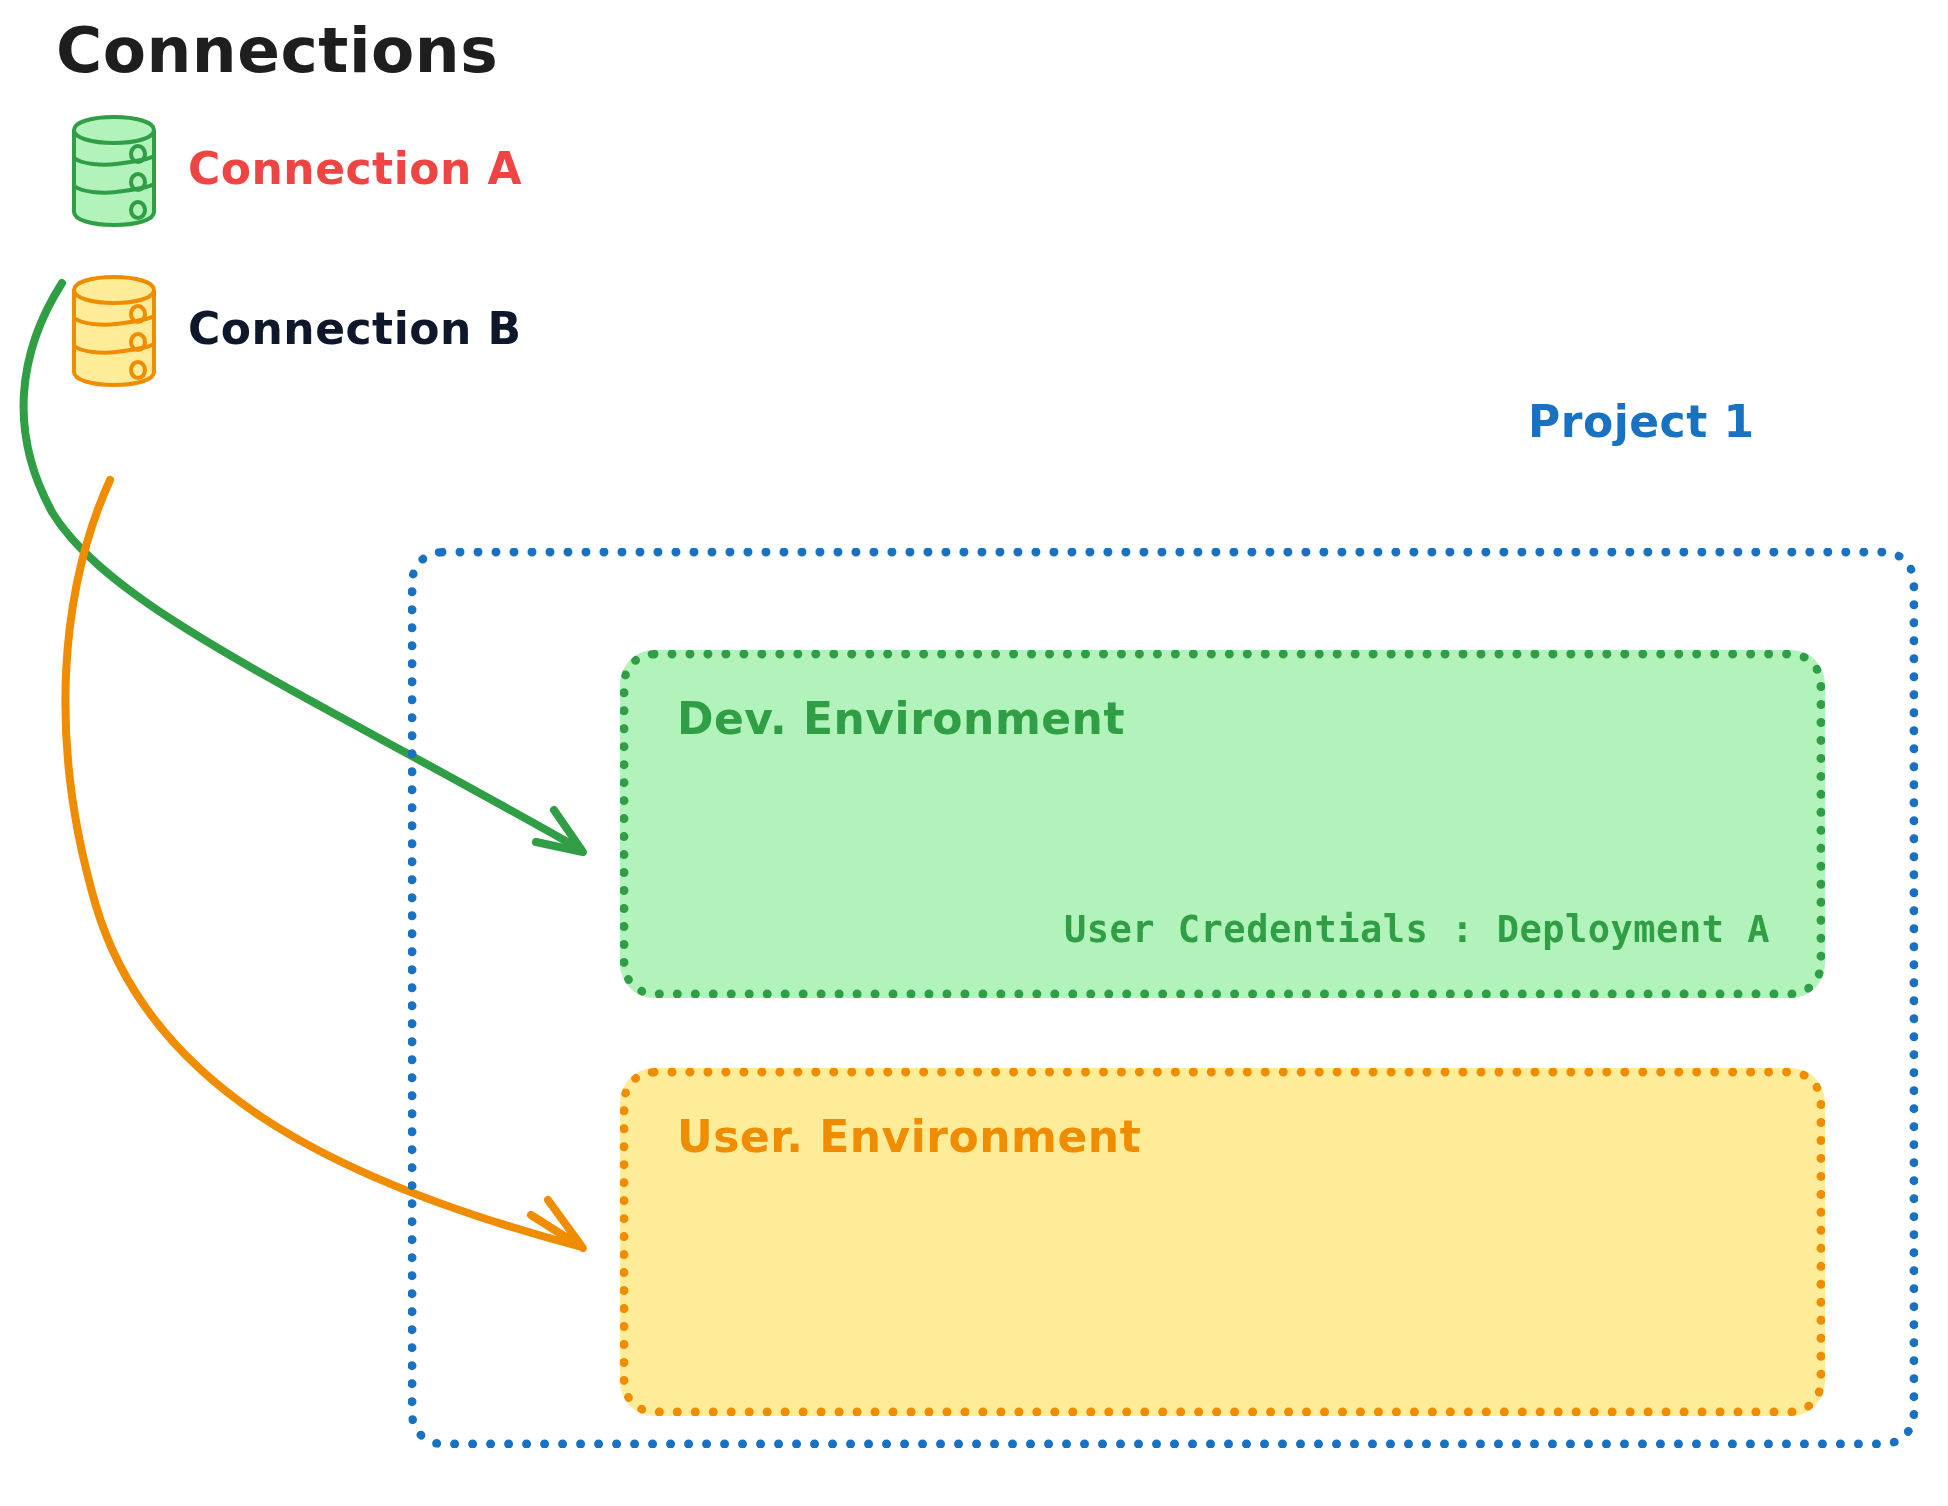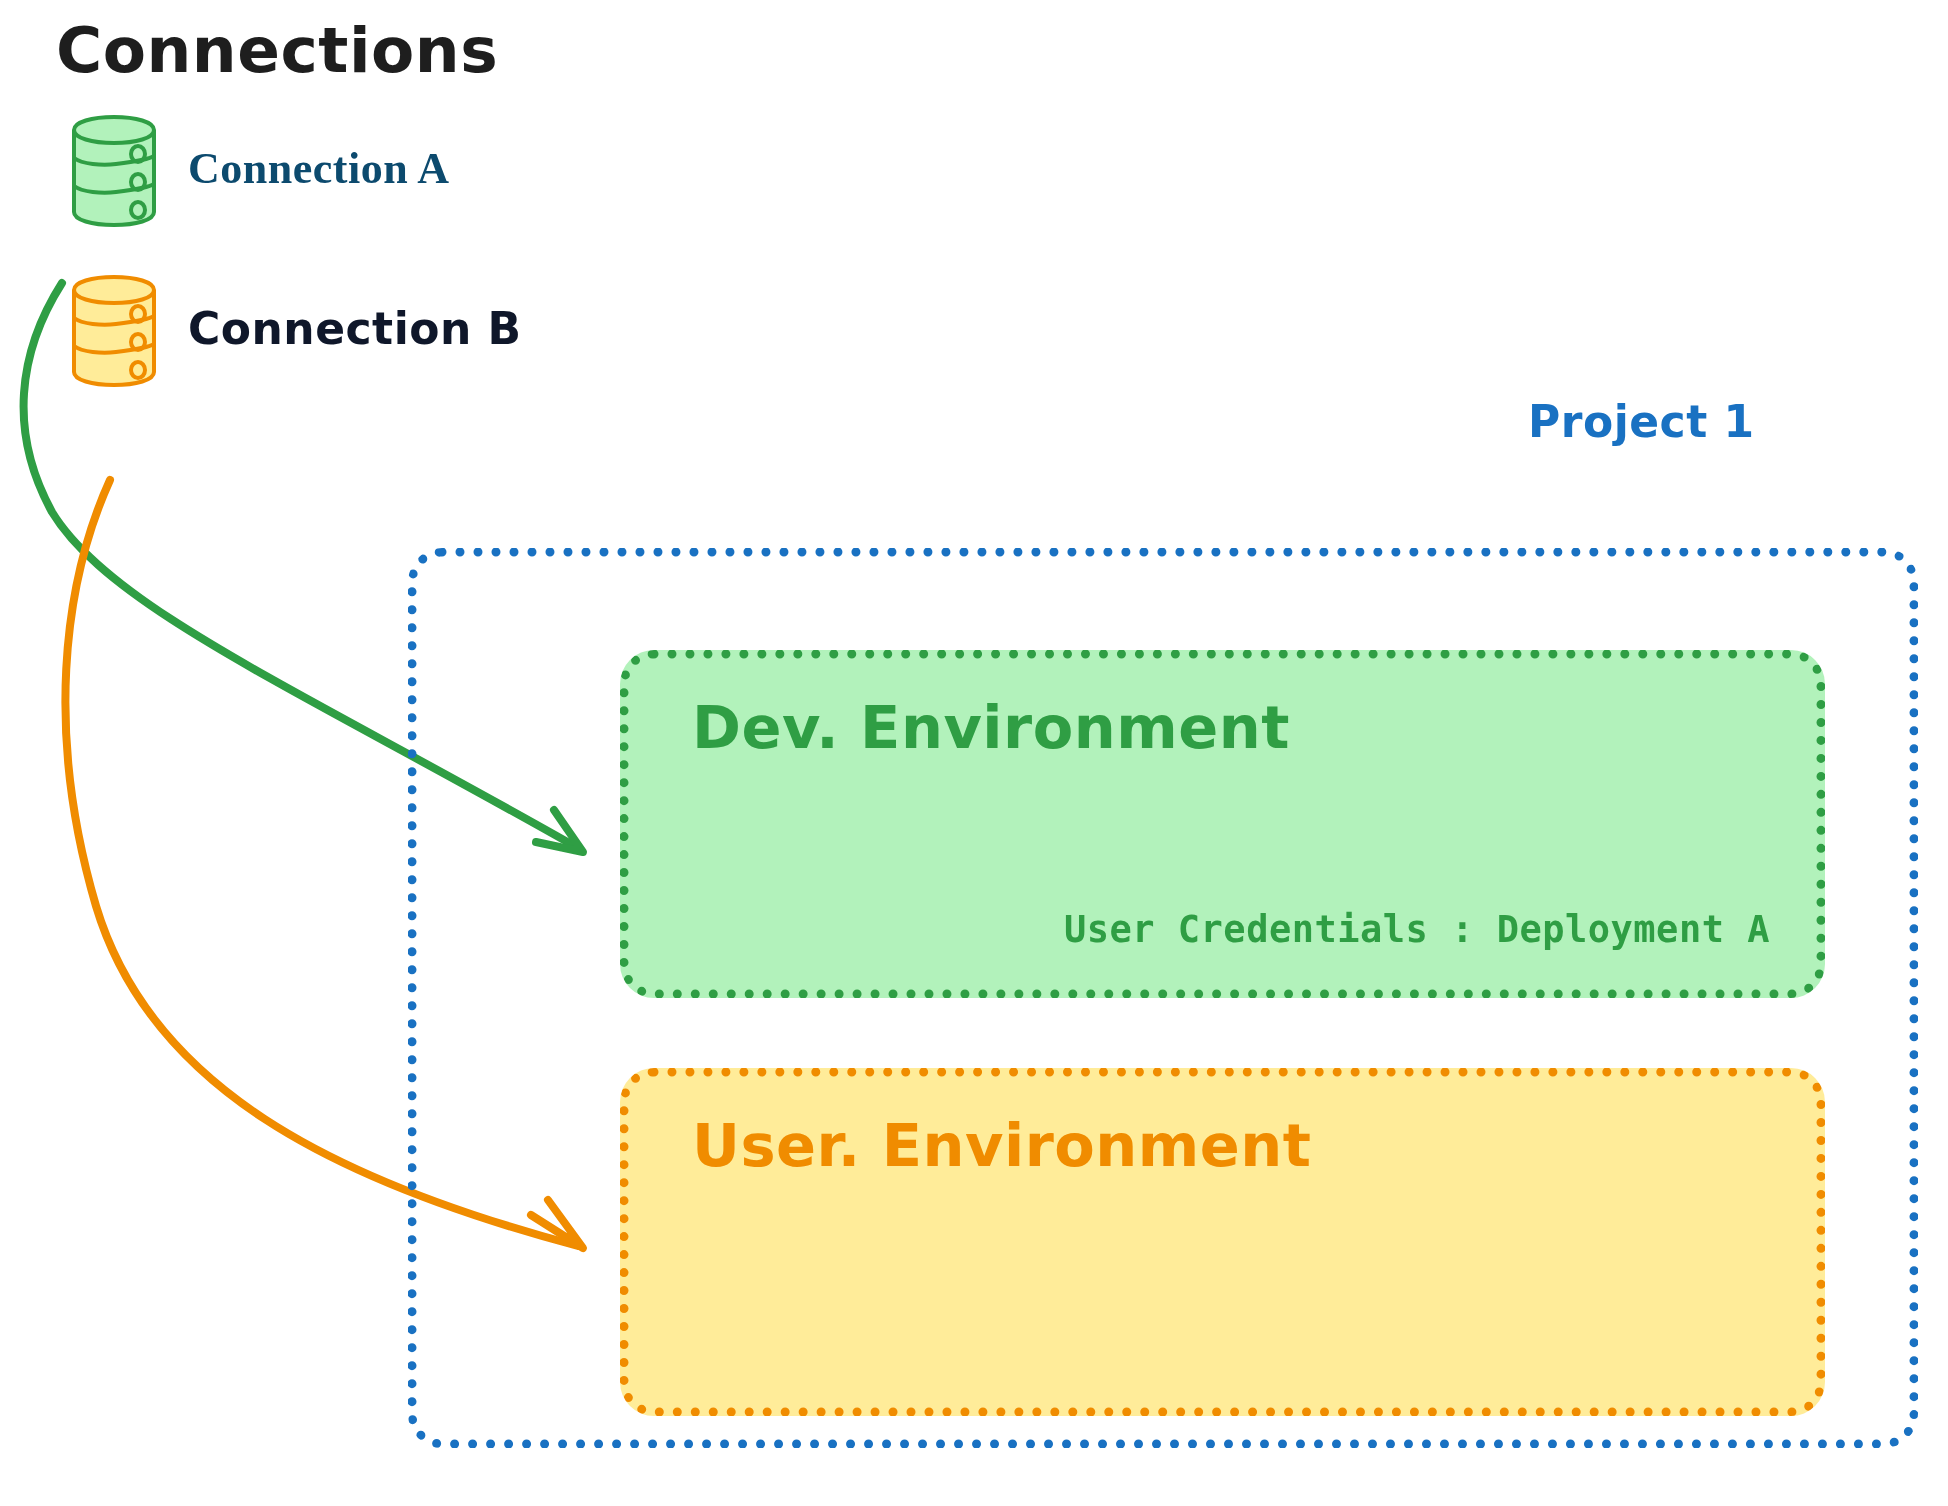--- a/index.html
+++ b/index.html
@@ -55,21 +55,21 @@
     height: 118px;
     flex: 0 0 auto;
     display: block;
   }
   .conn-label {
     font-size: 44px;
     white-space: nowrap;
     margin-left: 28px;
     padding-bottom: 6px;
   }
-  #conn-label-a { color: #0c4a6e; font-family: Liberation Serif, serif; }
+  #conn-label-a { color: #ef4444; }
   #conn-label-b { color: #0f172a; }
 
   
   #project-title {
     position: absolute;
     left: 1528px;
     top: 396px;
     font-size: 44px;
     color: #1971c2;
     white-space: nowrap;
@@ -105,23 +105,23 @@
   #prod-env-box {
     left: 620px;
     top: 1068px;
     width: 1205px;
     height: 348px;
     background: #ffec99;
     border: 9px dotted #f08c00;
   }
   .env-title {
     position: absolute;
-    left: 63px;
+    left: 48px;
     top: 34px;
-    font-size: 59px;
+    font-size: 44px;
     white-space: nowrap;
   }
   #dev-env-title { color: #2f9e44; }
   #prod-env-title { color: #f08c00; }
 
   .env-cred {
     position: absolute;
     right: 46px;
     bottom: 38px;
     font-size: 37px;

